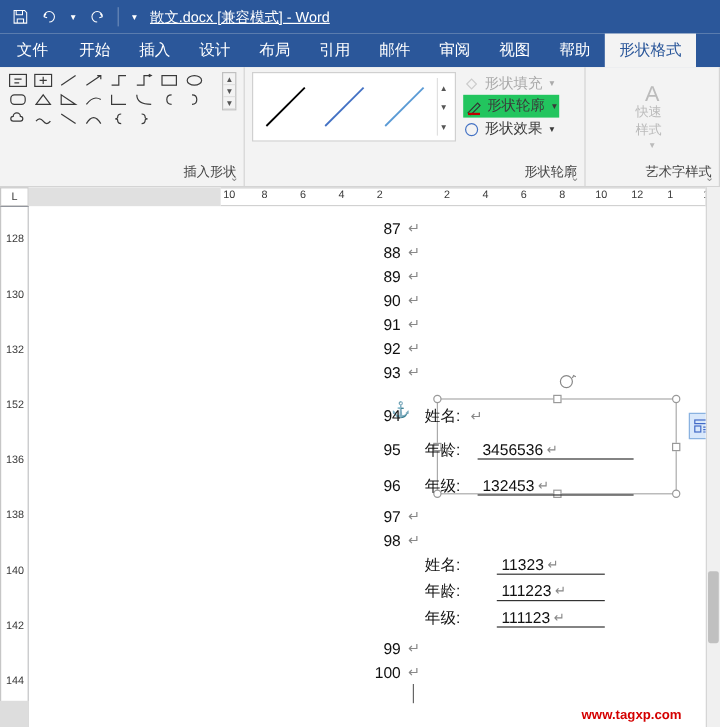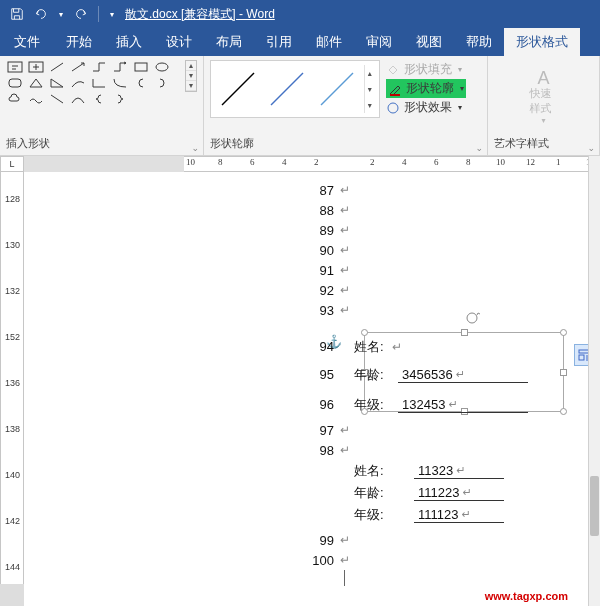--- a/index.html
+++ b/index.html
@@ -13,21 +13,21 @@
 .title-right { background: #404040; padding: 0 16px; height: 100%; display: flex; align-items: center; }
 
 .tabs { height: 28px; background: #2b579a; display: flex; align-items: stretch; font-size: 13px; }
 .tab { padding: 0 12px; color: #fff; display: flex; align-items: center; cursor: pointer; }
 .tab.active { background: #f3f3f3; color: #2b579a; }
 .tab.file { padding: 0 14px; }
 
 .ribbon { height: 100px; background: #f3f3f3; border-bottom: 1px solid #d4d4d4; display: flex; }
 .group { border-right: 1px solid #d4d4d4; display: flex; flex-direction: column; padding: 4px 6px 0; }
 .group-content { flex: 1; display: flex; align-items: flex-start; }
-.group-label { font-size: 11px; text-align: left; color: #444; padding: 2px 0 4px; position: relative; }
+.group-label { font-size: 11px; text-align: right; color: #444; padding: 2px 0 4px; position: relative; }
 .group-label::after { content: "⌄"; position: absolute; right: -2px; bottom: 2px; font-size: 9px; color: #888; }
 
 .shape-gallery { width: 180px; display: flex; flex-wrap: wrap; gap: 2px; align-items: flex-start; }
 .shape-gallery-row { display: flex; gap: 3px; width: 100%; }
 .shape-cell { width: 18px; height: 14px; display: flex; align-items: center; justify-content: center; }
 .shape-cell svg { stroke: #3a3a3a; fill: none; stroke-width: 1; }
 .gallery-scroll { width: 12px; display: flex; flex-direction: column; border: 1px solid #c0c0c0; margin-left: 2px; }
 .gallery-scroll div { flex: 1; display: flex; align-items: center; justify-content: center; font-size: 8px; color: #555; border-bottom: 1px solid #e0e0e0; }
 
 .style-gallery { width: 170px; height: 58px; display: flex; gap: 4px; background: #fff; border: 1px solid #d0d0d0; padding: 4px; }
@@ -44,21 +44,21 @@
 .quick-styles { width: 38px; height: 42px; display: flex; flex-direction: column; align-items: center; justify-content: center; font-size: 11px; color: #bbb; border: 1px solid transparent; padding: 2px 4px; }
 .quick-styles .bigA { font-size: 18px; line-height: 16px; }
 .quick-styles .chev { font-size: 8px; }
 
 .ruler-corner { position: absolute; left: 0; top: 156px; width: 24px; height: 16px; background: #fff; border: 1px solid #c6c6c6; font-size: 9px; display: flex; align-items: center; justify-content: center; color: #3a3a3a; }
 
 .hruler { position: absolute; left: 24px; top: 156px; right: 12px; height: 16px; background: #f8f8f8; overflow: hidden; white-space: nowrap; font-size: 9px; color: #3a3a3a; }
 .hruler-inner { position: relative; height: 100%; }
 .hruler .left { position: absolute; left: 0; width: 160px; top: 0; height: 100%; background: #e0e0e0; }
 .hruler .page { position: absolute; left: 160px; top: 0; height: 100%; background: #fff; width: 600px; border-top: 1px solid #c6c6c6; border-bottom: 1px solid #c6c6c6; }
-.hruler .num { position: absolute; top: 1px; font-size: 9px; font-family: Liberation Serif, serif; }
+.hruler .num { position: absolute; top: 1px; font-size: 9px; }
 
 .vruler { position: absolute; left: 0; top: 172px; width: 24px; bottom: 0; background: #0f172a; overflow: hidden; font-size: 9px; color: #3a3a3a; }
 .vruler .page { position: absolute; left: 0; top: 0; width: 100%; height: 100%; background: #fff; border-left: 1px solid #c6c6c6; border-right: 1px solid #c6c6c6; }
 .vruler .num { position: absolute; left: 4px; font-size: 9px; }
 .vruler .graystub { position: absolute; left: 0; bottom: 0; width: 100%; height: 22px; background: #ddd; }
 
 .canvas { position: absolute; left: 24px; top: 172px; right: 12px; bottom: 0; background: #fff; overflow: hidden; }
 .doc { position: relative; width: 100%; height: 100%; font-size: 13px; color: #111; }
 .ln-row { position: absolute; left: 280px; display: flex; align-items: center; height: 20px; }
 .lnum { width: 30px; text-align: right; color: #111; font-size: 13px; }

